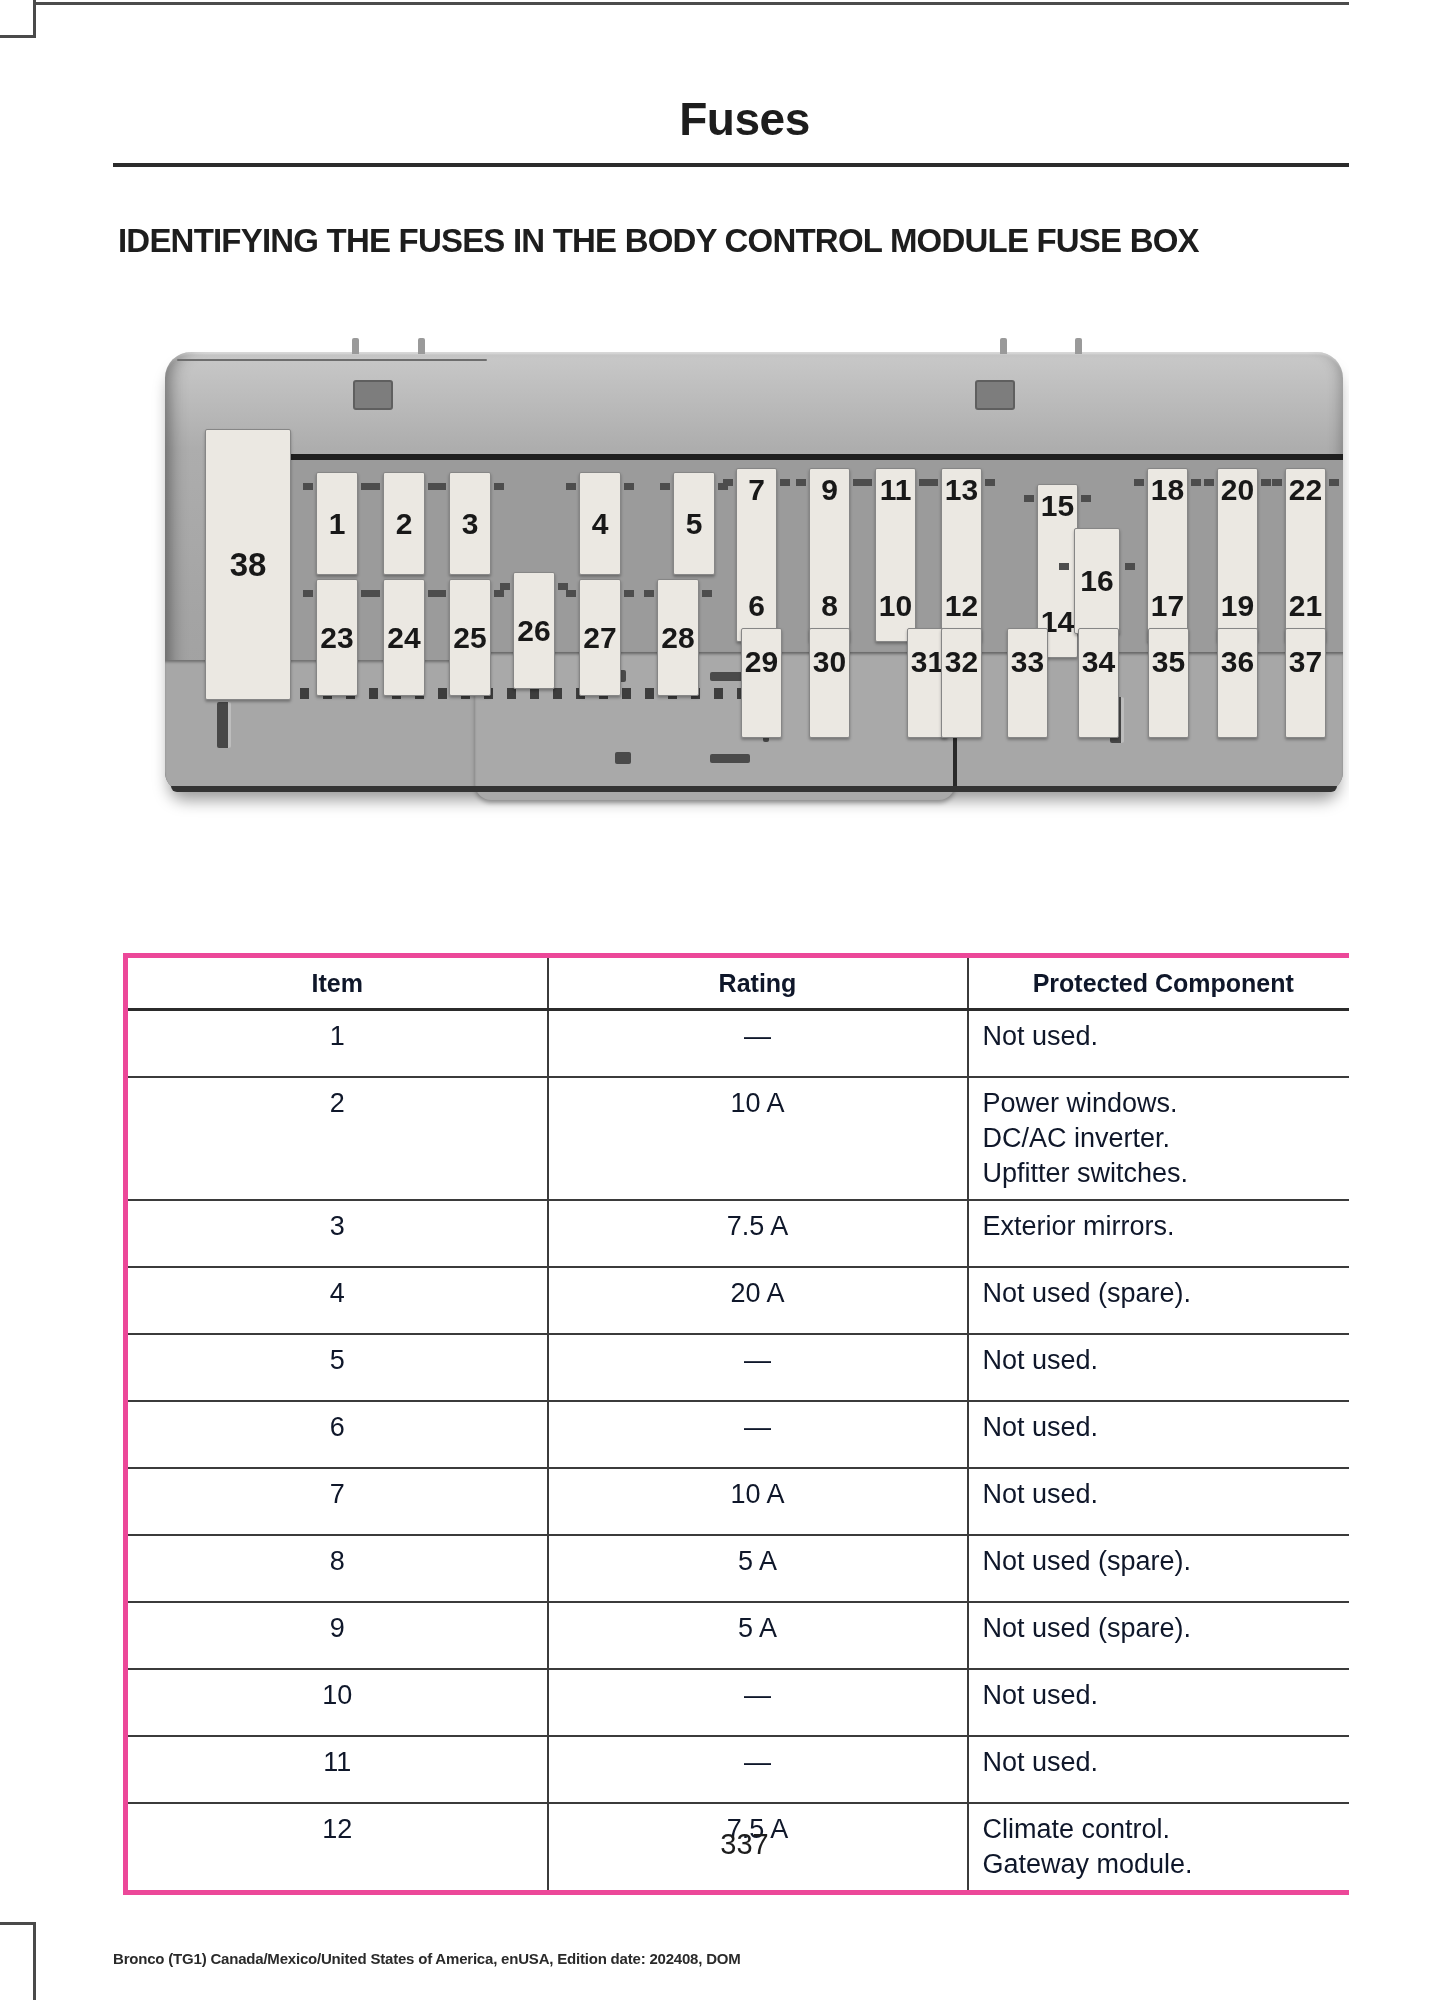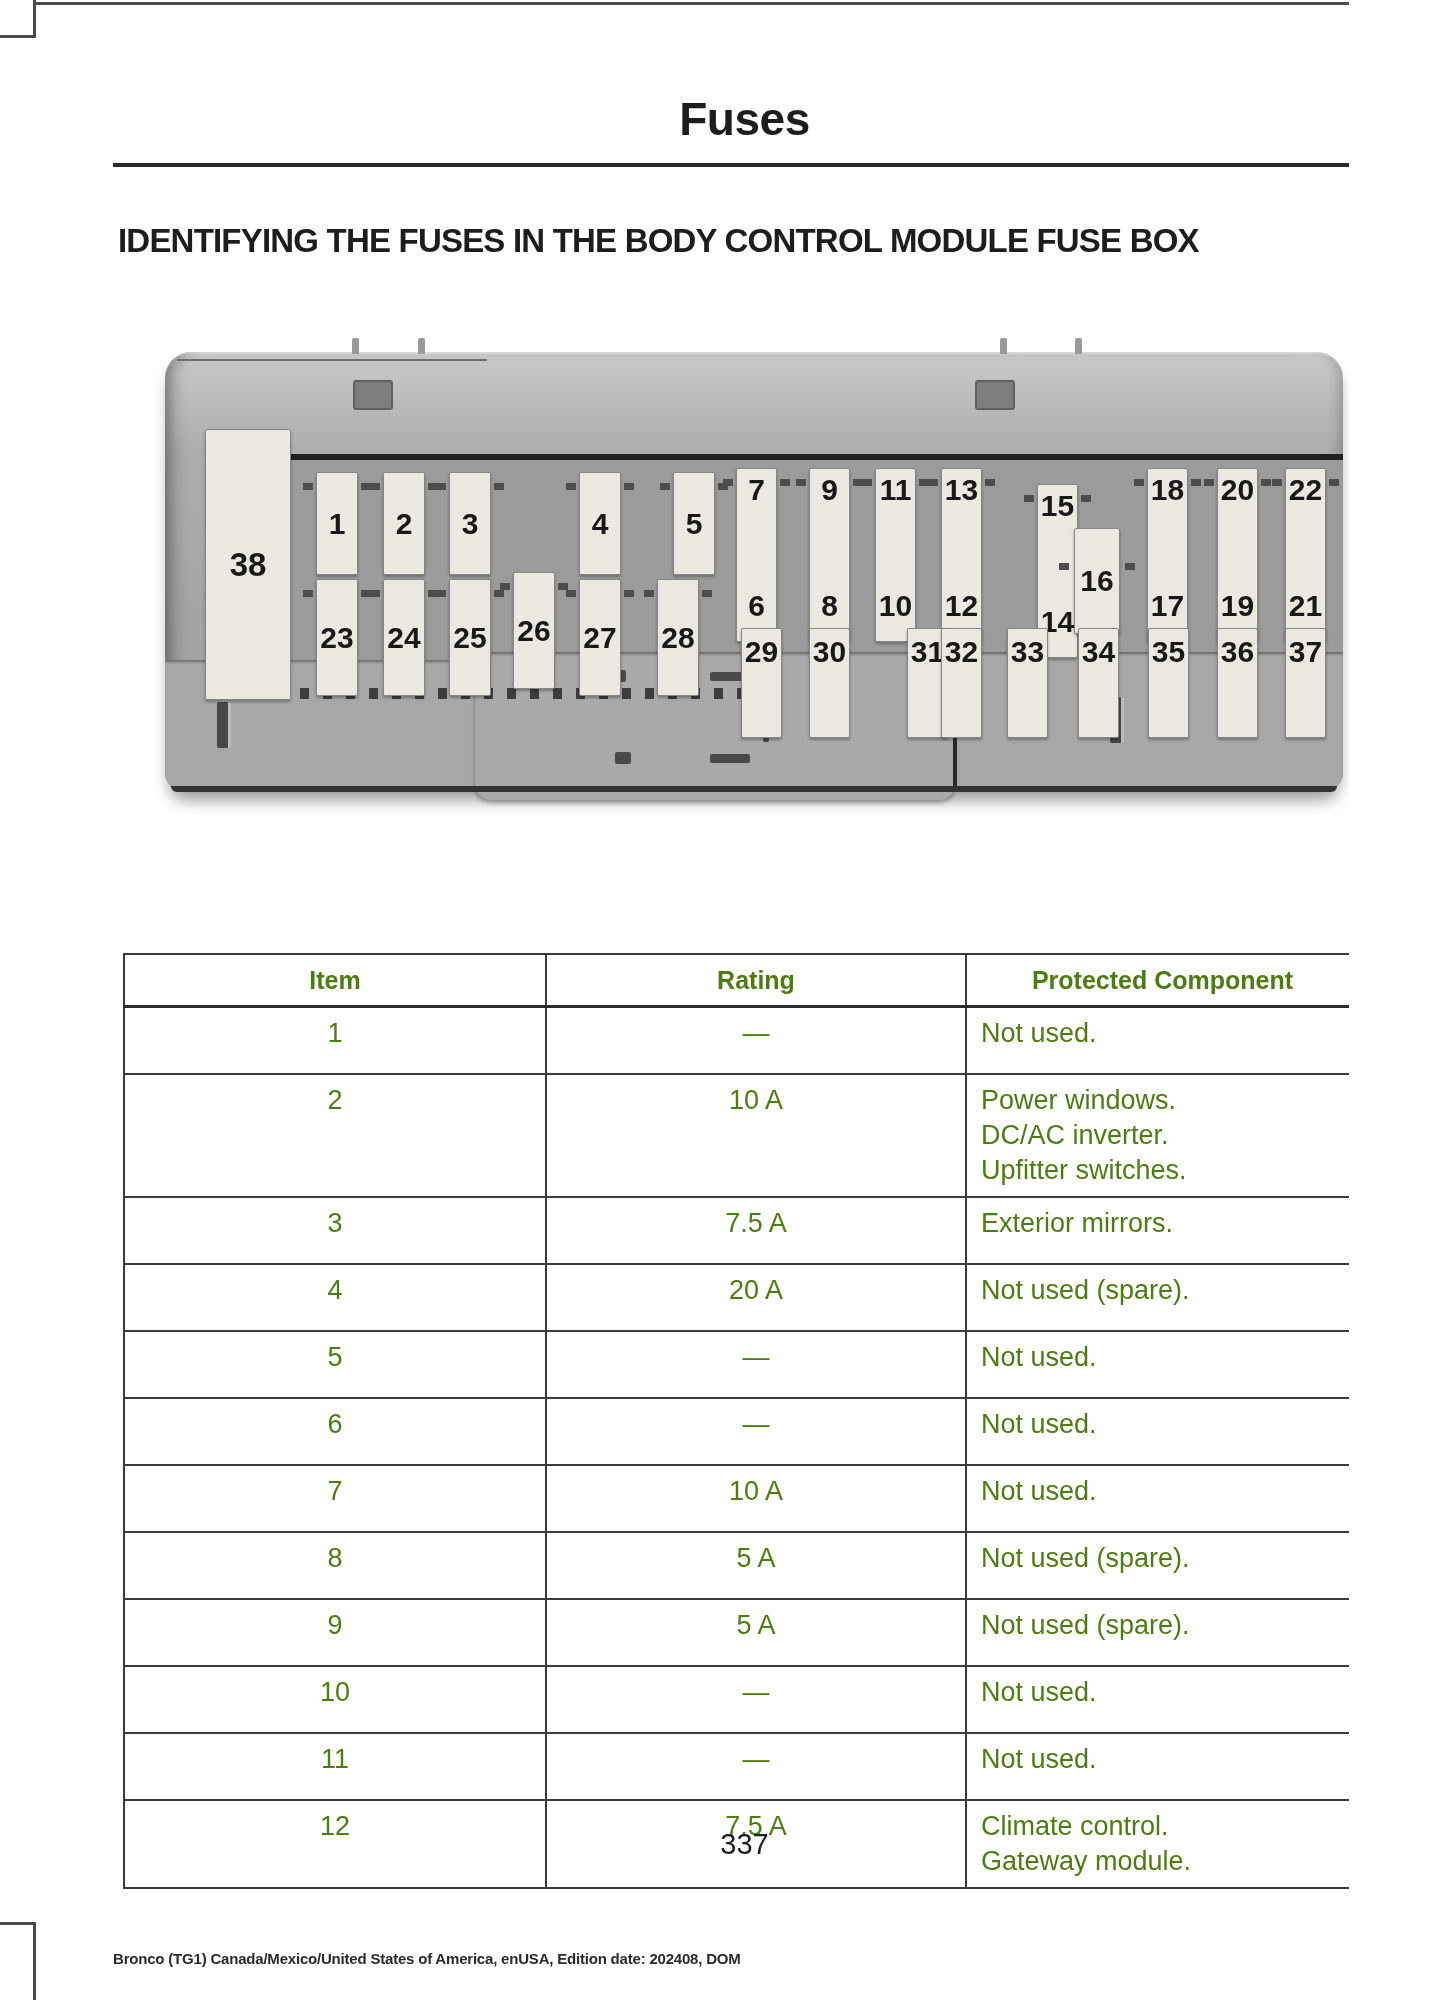--- a/index.html
+++ b/index.html
@@ -39,29 +39,29 @@
   .slot-v{width:11px;height:46px;background:#474747;border-right:3px solid #bdbdbd;border-radius:2px;}
   .mark{background:#4a4a4a;border-radius:2px;}
   .dashes{left:135px;top:336px;width:455px;height:11px;
           background:repeating-linear-gradient(90deg,#3d3d3d 0 9px,rgba(0,0,0,0) 9px 23px);}
 
   .fuse{position:absolute;background:#ebe8e2;border:1px solid #868686;box-shadow:0 2px 3px rgba(0,0,0,.3);
         color:#181818;font-weight:bold;display:flex;align-items:center;justify-content:center;
         font-size:30px;border-radius:2px;}
   .fuse.big{font-size:33px;}
   .fuse.tall{flex-direction:column;justify-content:space-between;padding:4px 0 18px;box-sizing:border-box;}
-  .fuse.bot{align-items:flex-start;padding-top:6px;box-sizing:border-box;}
+  .fuse.bot{align-items:flex-start;padding-top:16px;box-sizing:border-box;}
   .fuse.tick::before,.fuse.tick::after{content:"";position:absolute;width:10px;height:7px;background:#4d4d4d;top:10px;}
   .fuse.tick::before{left:-14px;} .fuse.tick::after{right:-14px;}
   .fuse.tick2::before,.fuse.tick2::after{content:"";position:absolute;width:10px;height:7px;background:#4d4d4d;top:34px;}
   .fuse.tick2::before{left:-16px;} .fuse.tick2::after{right:-16px;}
 
   
   #fuse-table{position:absolute;left:123px;top:953px;width:1235px;border-collapse:collapse;table-layout:fixed;
-              font-size:27px;color:#4d7c0f;border:2px solid #ec4899;}
+              font-size:27px;color:#0f172a;border:5px solid #ec4899;}
   #fuse-table th{height:50px;font-size:25px;font-weight:bold;text-align:center;
                  border:2px solid #3b3b3b;border-bottom:3px solid #2b2b2b;padding:0;}
   #fuse-table td{border:2px solid #3b3b3b;height:49px;padding:8px 14px;vertical-align:top;line-height:35px;}
   td.cell-center{text-align:center;}
   td.cell-comp{text-align:left;white-space:pre-line;}
 
   .page-number{left:113px;top:1828px;width:1263px;text-align:center;font-size:29px;}
   .doc-footer{left:113px;top:1950px;font-size:15px;font-weight:bold;color:#2a2a2a;letter-spacing:-0.2px;}
 </style>
 </head>

